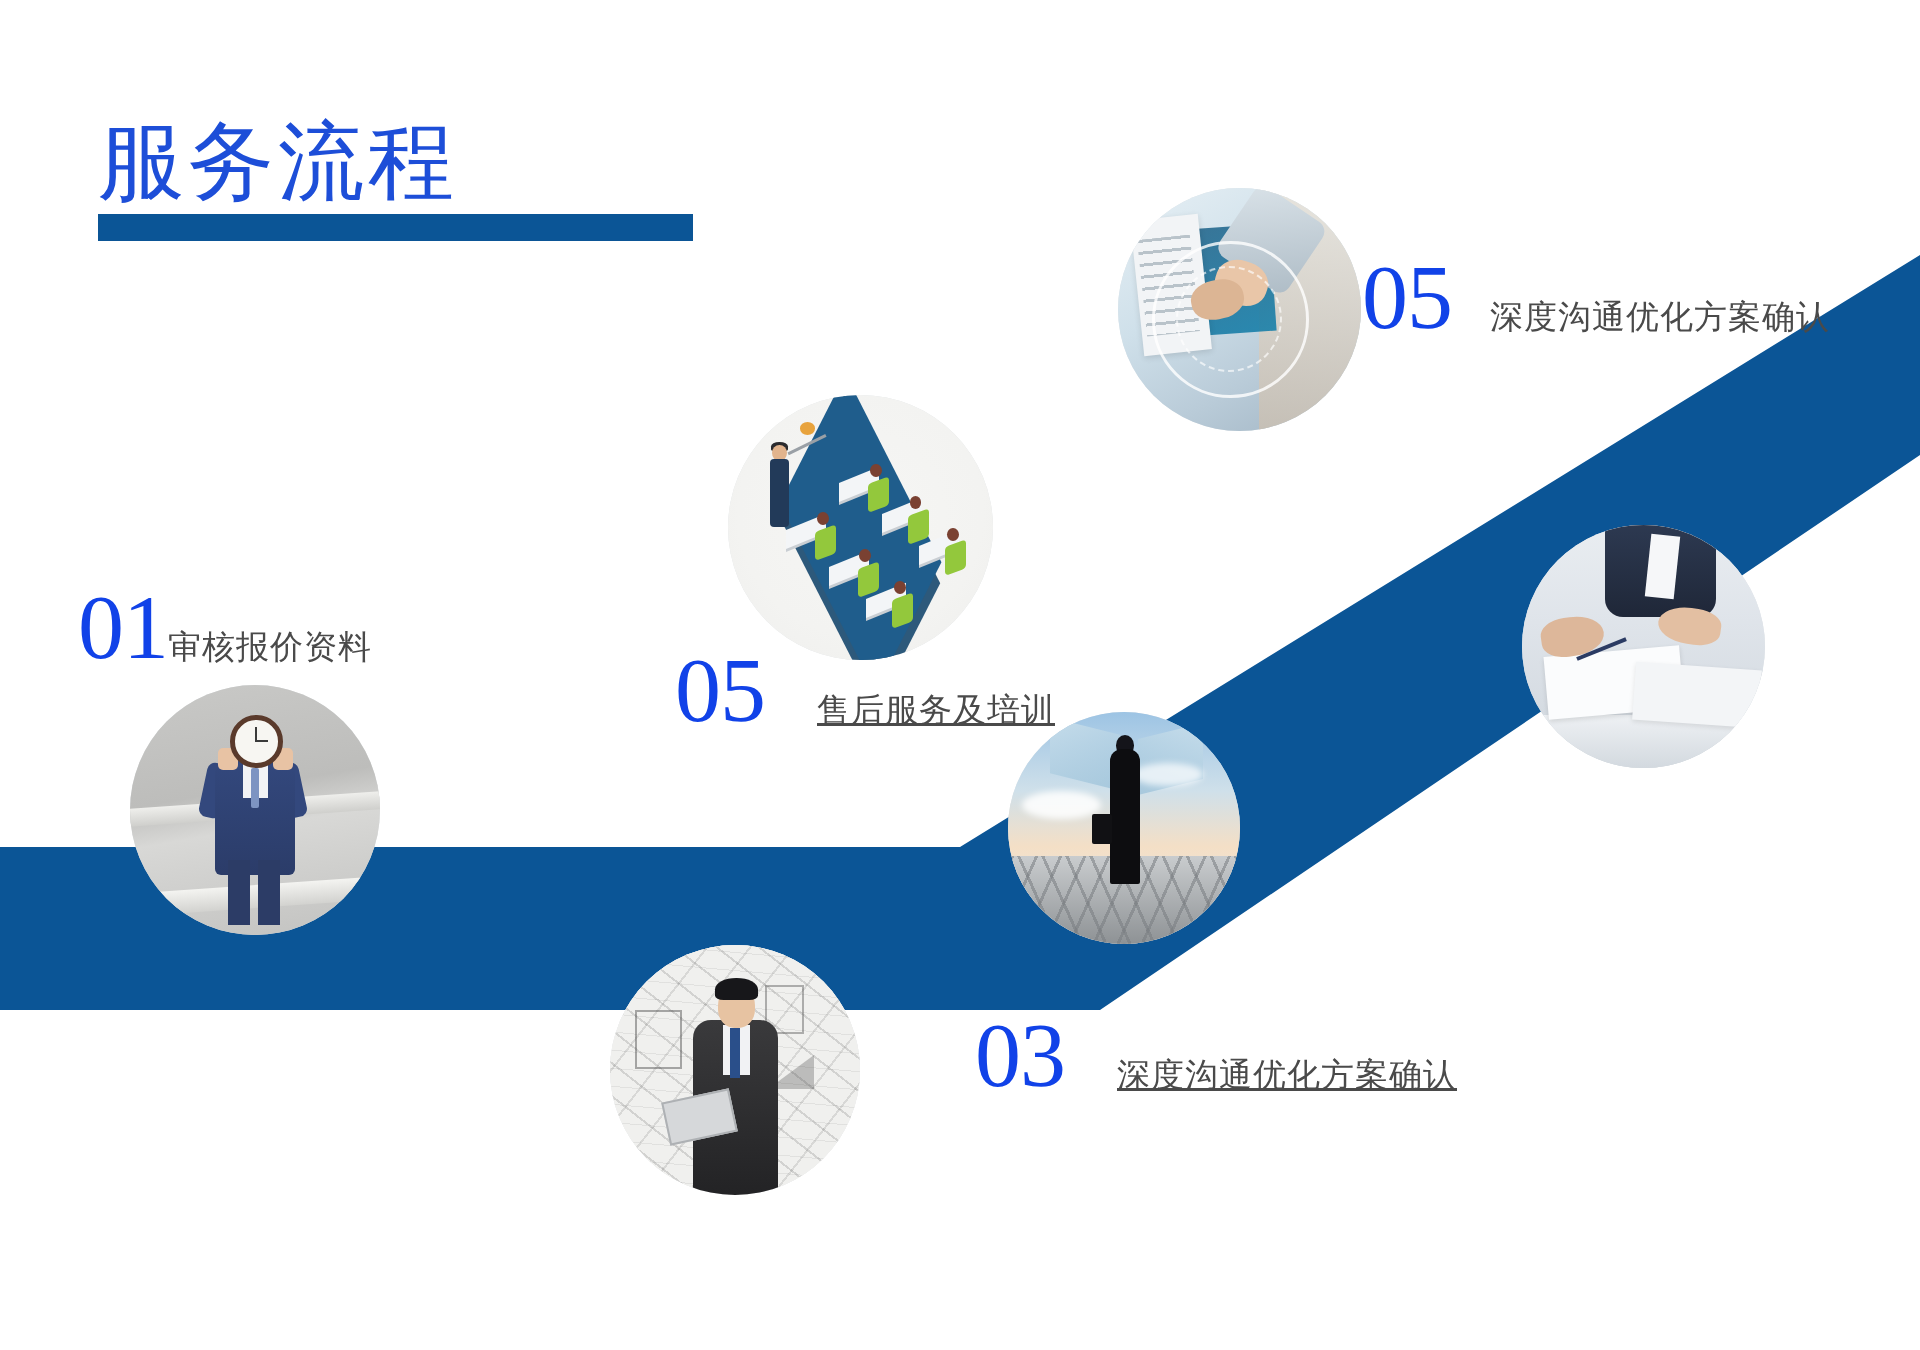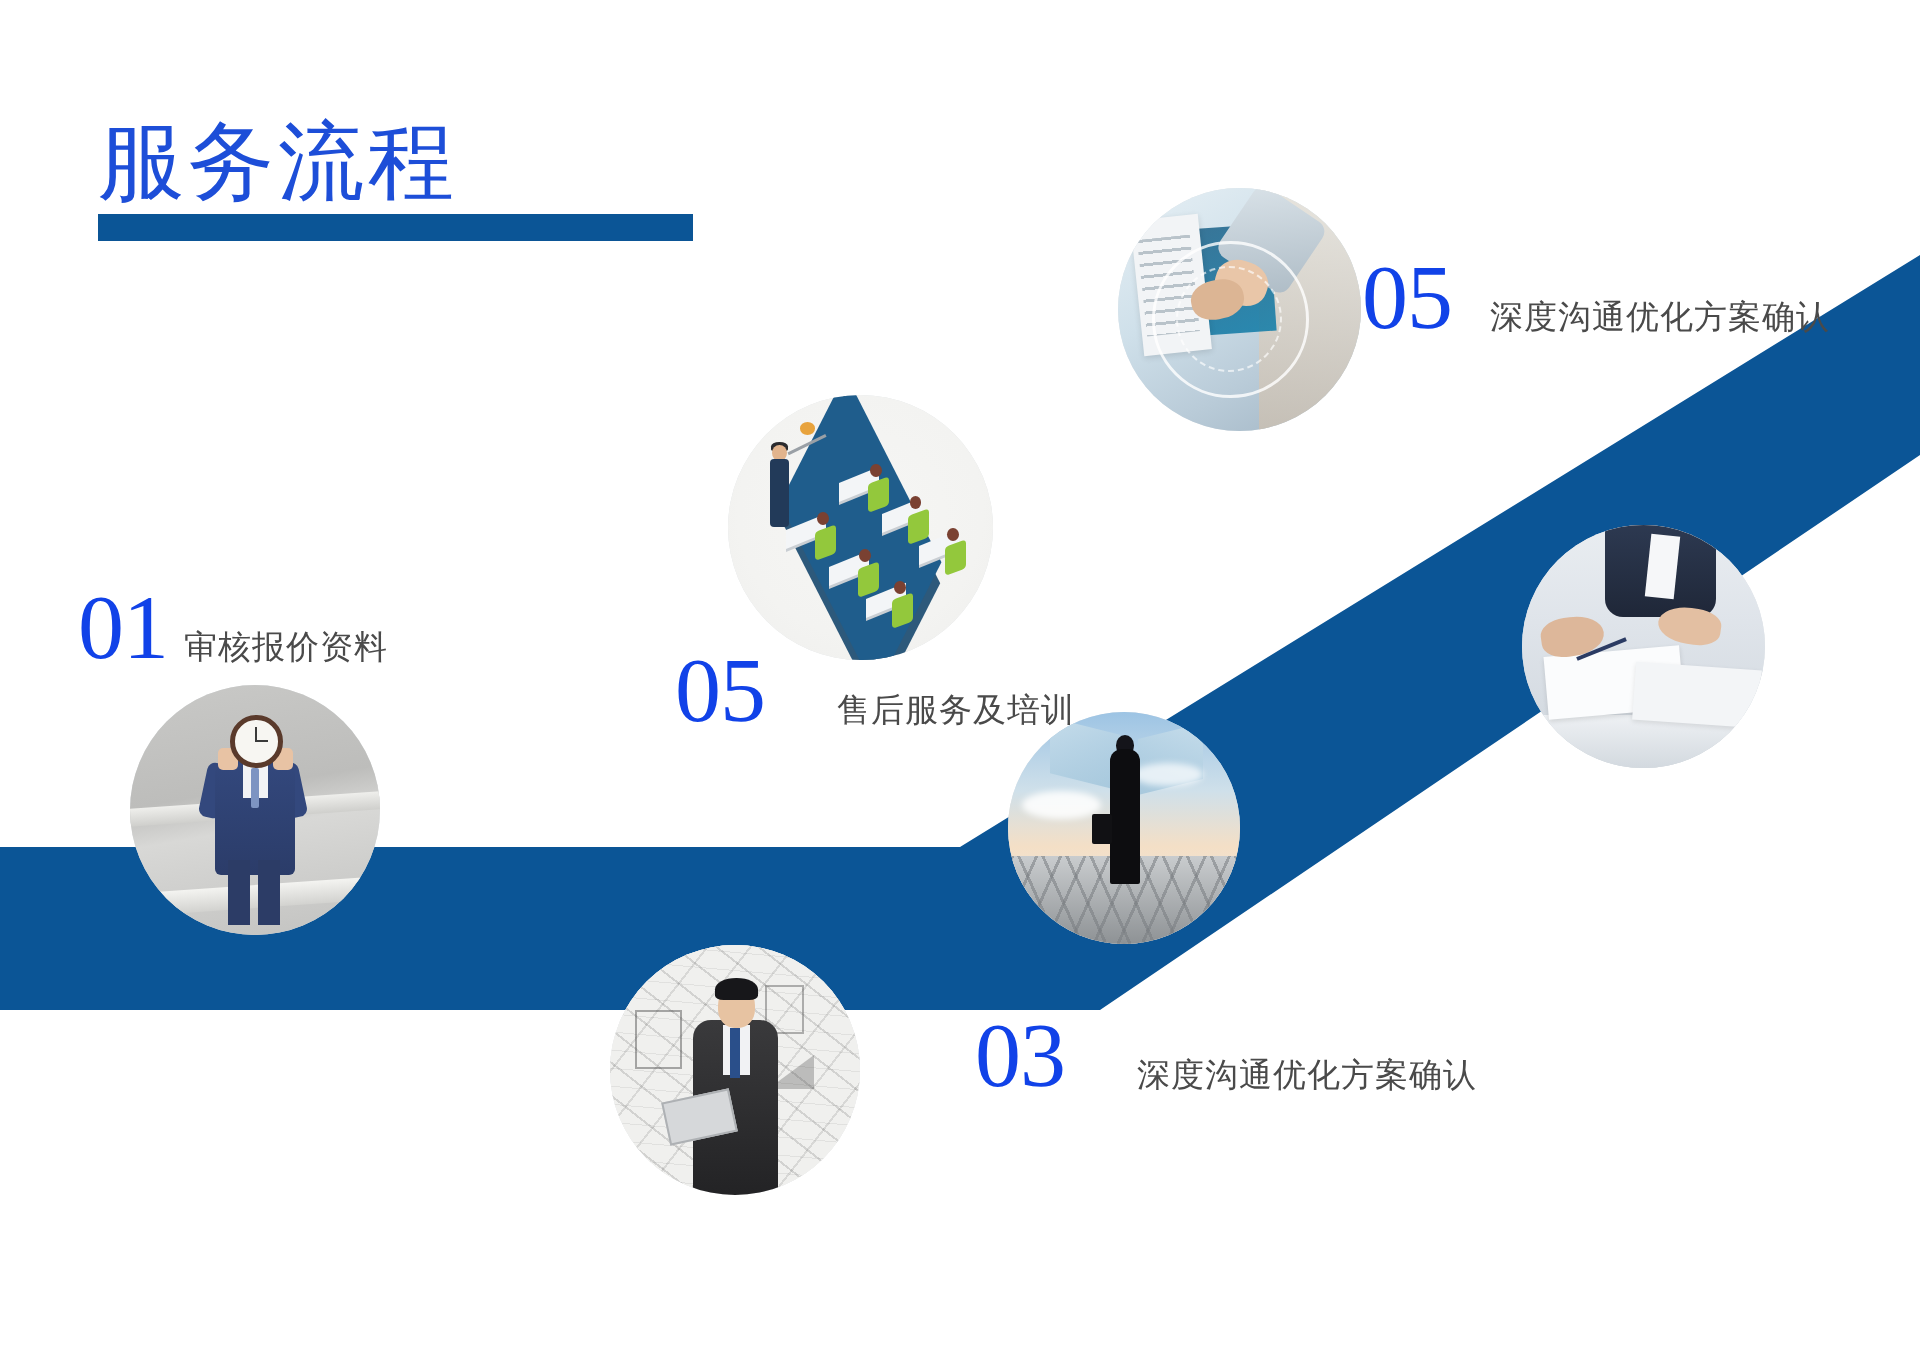--- a/index.html
+++ b/index.html
@@ -71,23 +71,23 @@
     font-weight: 400;
     letter-spacing: -1px;
   }
   .step .txt {
     color: #4a4a4a;
     font-size: 33px;
     line-height: 1;
     font-weight: 400;
     letter-spacing: 1px;
   }
-  .step.gap-sm .txt { margin-left: 16px; }
+  .step.gap-sm .txt { }
   .step.gap-md .txt { margin-left: 38px; }
-  .step.gap-lg .txt { margin-left: 72px; }
+  .step.gap-lg .txt { margin-left: 52px; text-decoration: underline; }
 
   
 
   
   .ph-clock { background: linear-gradient(170deg,#c9c9c7 0%,#bdbdbb 42%,#d8d8d6 56%,#c2c2c0 100%); }
   .ph-clock .wall-line { position:absolute; left:-10%; top:46%; width:120%; height:7%;
      background:linear-gradient(180deg,#efefec,#cfcfcc); transform: rotate(-4deg); }
   .ph-clock .wall-line2 { position:absolute; left:-10%; top:80%; width:120%; height:9%;
      background:linear-gradient(180deg,#f4f4f1,#d2d2cf); transform: rotate(-4deg); }
   .ph-clock .body { position:absolute; left:34%; top:30%; width:32%; height:46%;

